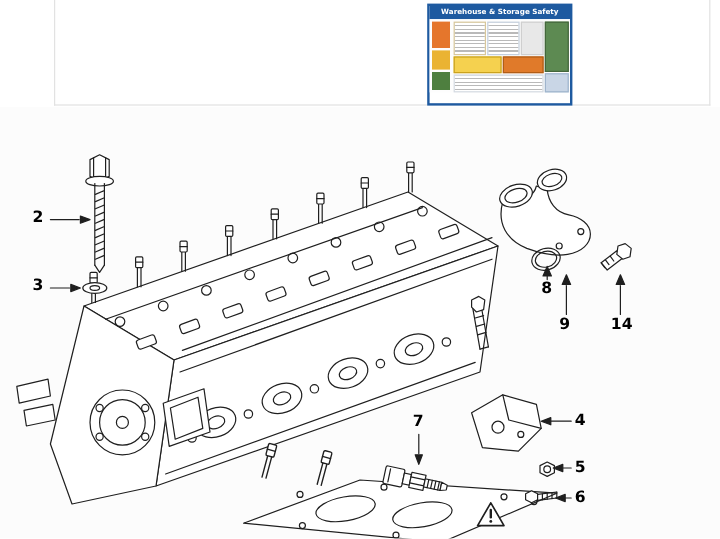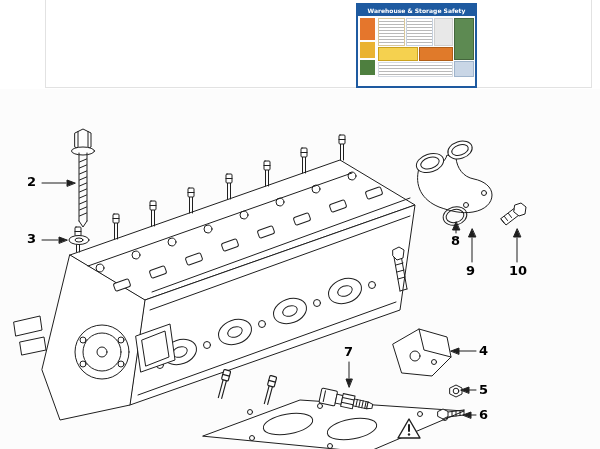--- a/index.html
+++ b/index.html
@@ -262,15 +262,15 @@
   </svg>
 
   <div class="callout" style="left:27px;top:175px;">2</div>
   <div class="callout" style="left:27px;top:232px;">3</div>
   <div class="callout" style="left:479px;top:344px;">4</div>
   <div class="callout" style="left:479px;top:383px;">5</div>
   <div class="callout" style="left:479px;top:408px;">6</div>
   <div class="callout" style="left:344px;top:345px;">7</div>
   <div class="callout" style="left:451px;top:234px;">8</div>
   <div class="callout" style="left:466px;top:264px;">9</div>
-  <div class="callout" style="left:509px;top:264px;">10</div>
+  <div class="callout" style="left:509px;top:264px;">14</div>
 
 </div>
 
 </body></html>

